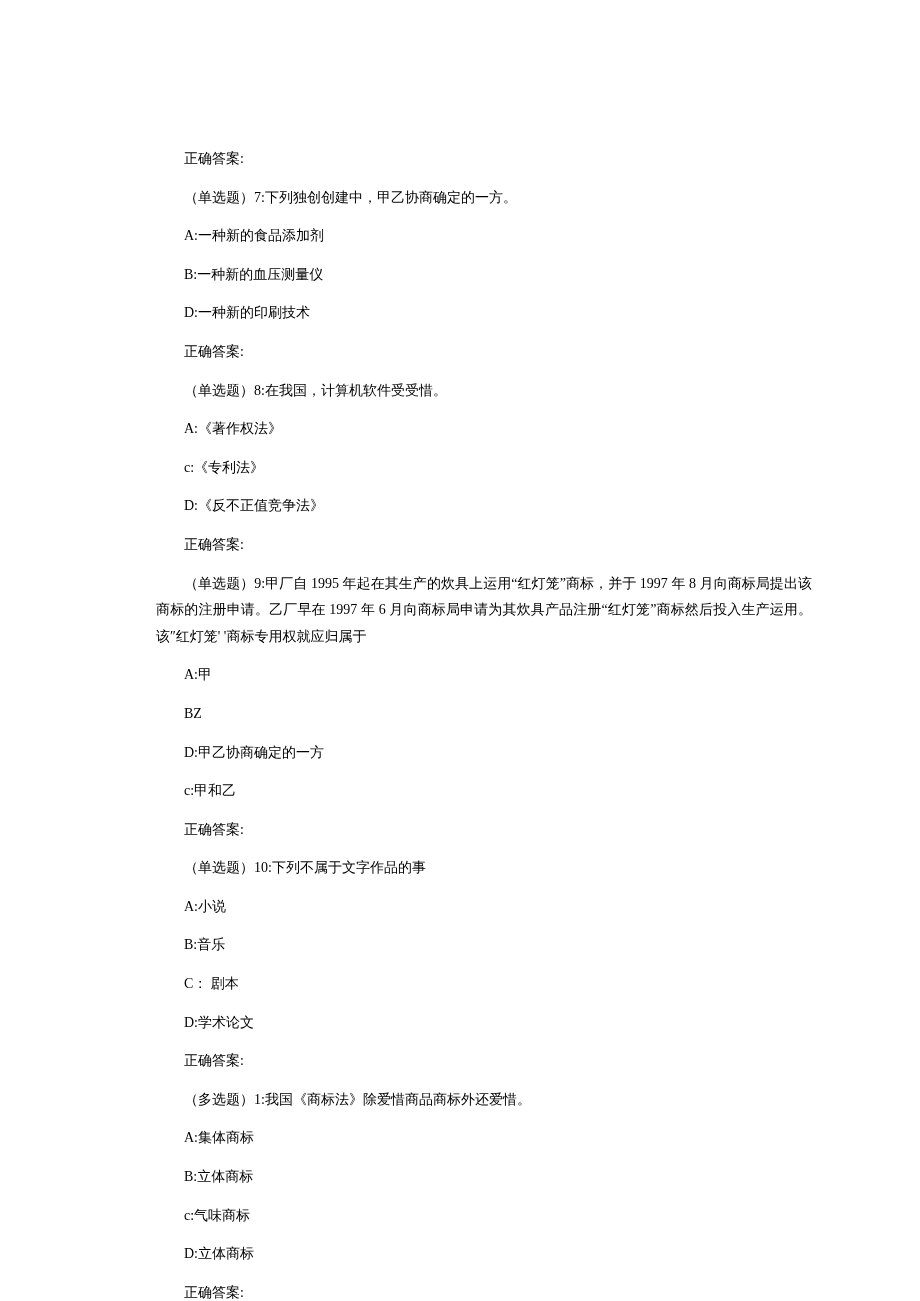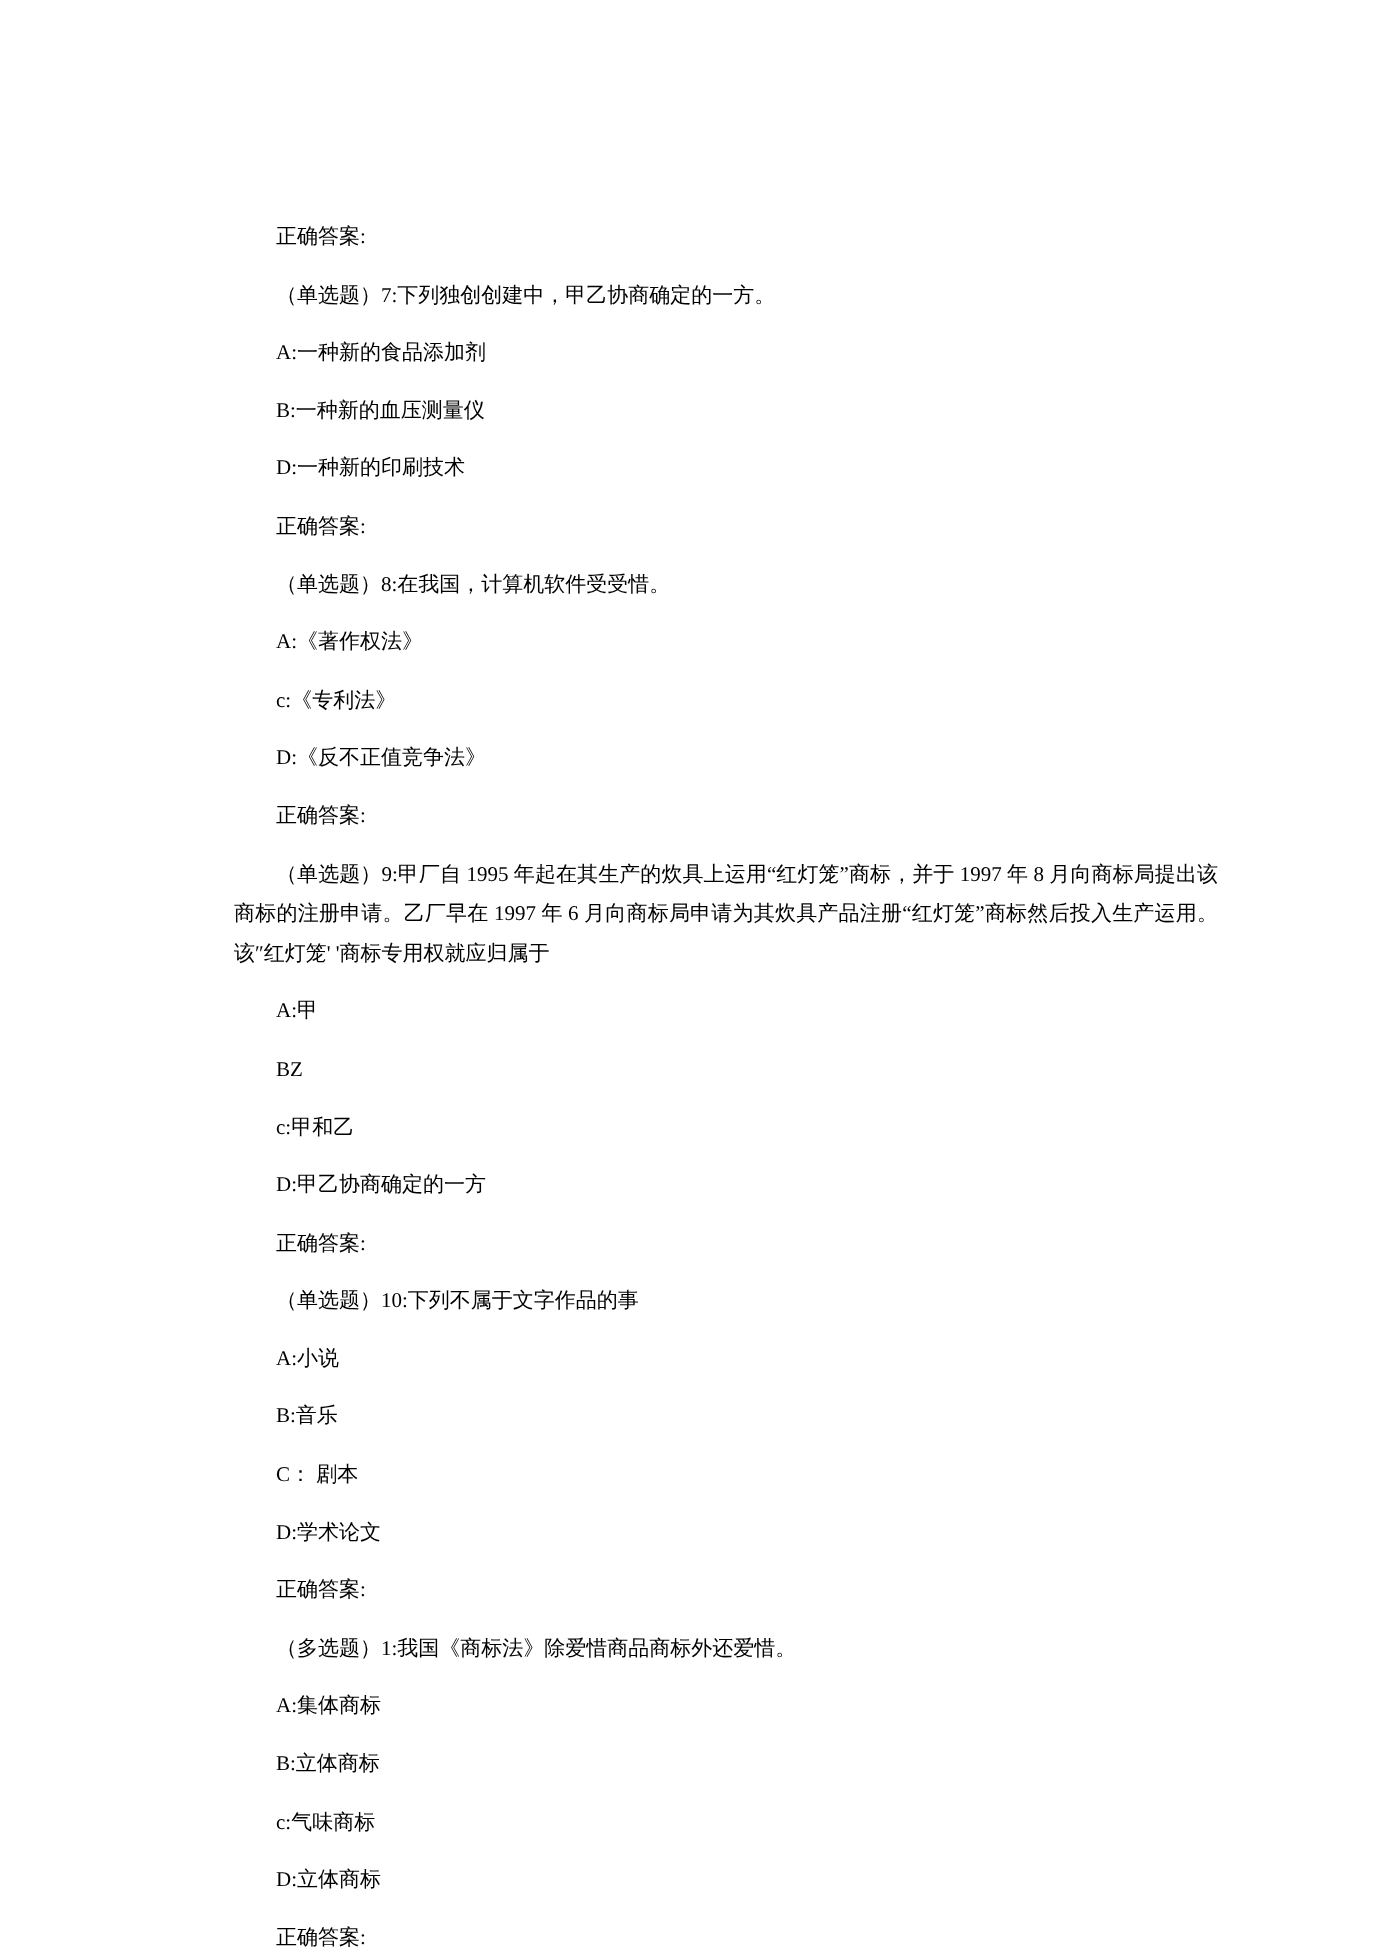--- a/index.html
+++ b/index.html
@@ -35,22 +35,22 @@
   <div class="line">D:一种新的印刷技术</div>
   <div class="line">正确答案:</div>
   <div class="line">（单选题）8:在我国，计算机软件受受惜。</div>
   <div class="line">A:《著作权法》</div>
   <div class="line">c:《专利法》</div>
   <div class="line">D:《反不正值竞争法》</div>
   <div class="line">正确答案:</div>
   <div class="line" style="text-indent:2em; text-align:justify;">（单选题）9:甲厂自 1995 年起在其生产的炊具上运用“红灯笼”商标，并于 1997 年 8 月向商标局提出该商标的注册申请。乙厂早在 1997 年 6 月向商标局申请为其炊具产品注册“红灯笼”商标然后投入生产运用。该″红灯笼' '商标专用权就应归属于</div>
   <div class="line">A:甲</div>
   <div class="line">BZ</div>
+  <div class="line">D:甲乙协商确定的一方</div>
   <div class="line">c:甲和乙</div>
-  <div class="line">D:甲乙协商确定的一方</div>
   <div class="line">正确答案:</div>
   <div class="line">（单选题）10:下列不属于文字作品的事</div>
   <div class="line">A:小说</div>
   <div class="line">B:音乐</div>
   <div class="line">C： 剧本</div>
   <div class="line">D:学术论文</div>
   <div class="line">正确答案:</div>
   <div class="line">（多选题）1:我国《商标法》除爱惜商品商标外还爱惜。</div>
   <div class="line">A:集体商标</div>
   <div class="line">B:立体商标</div>

